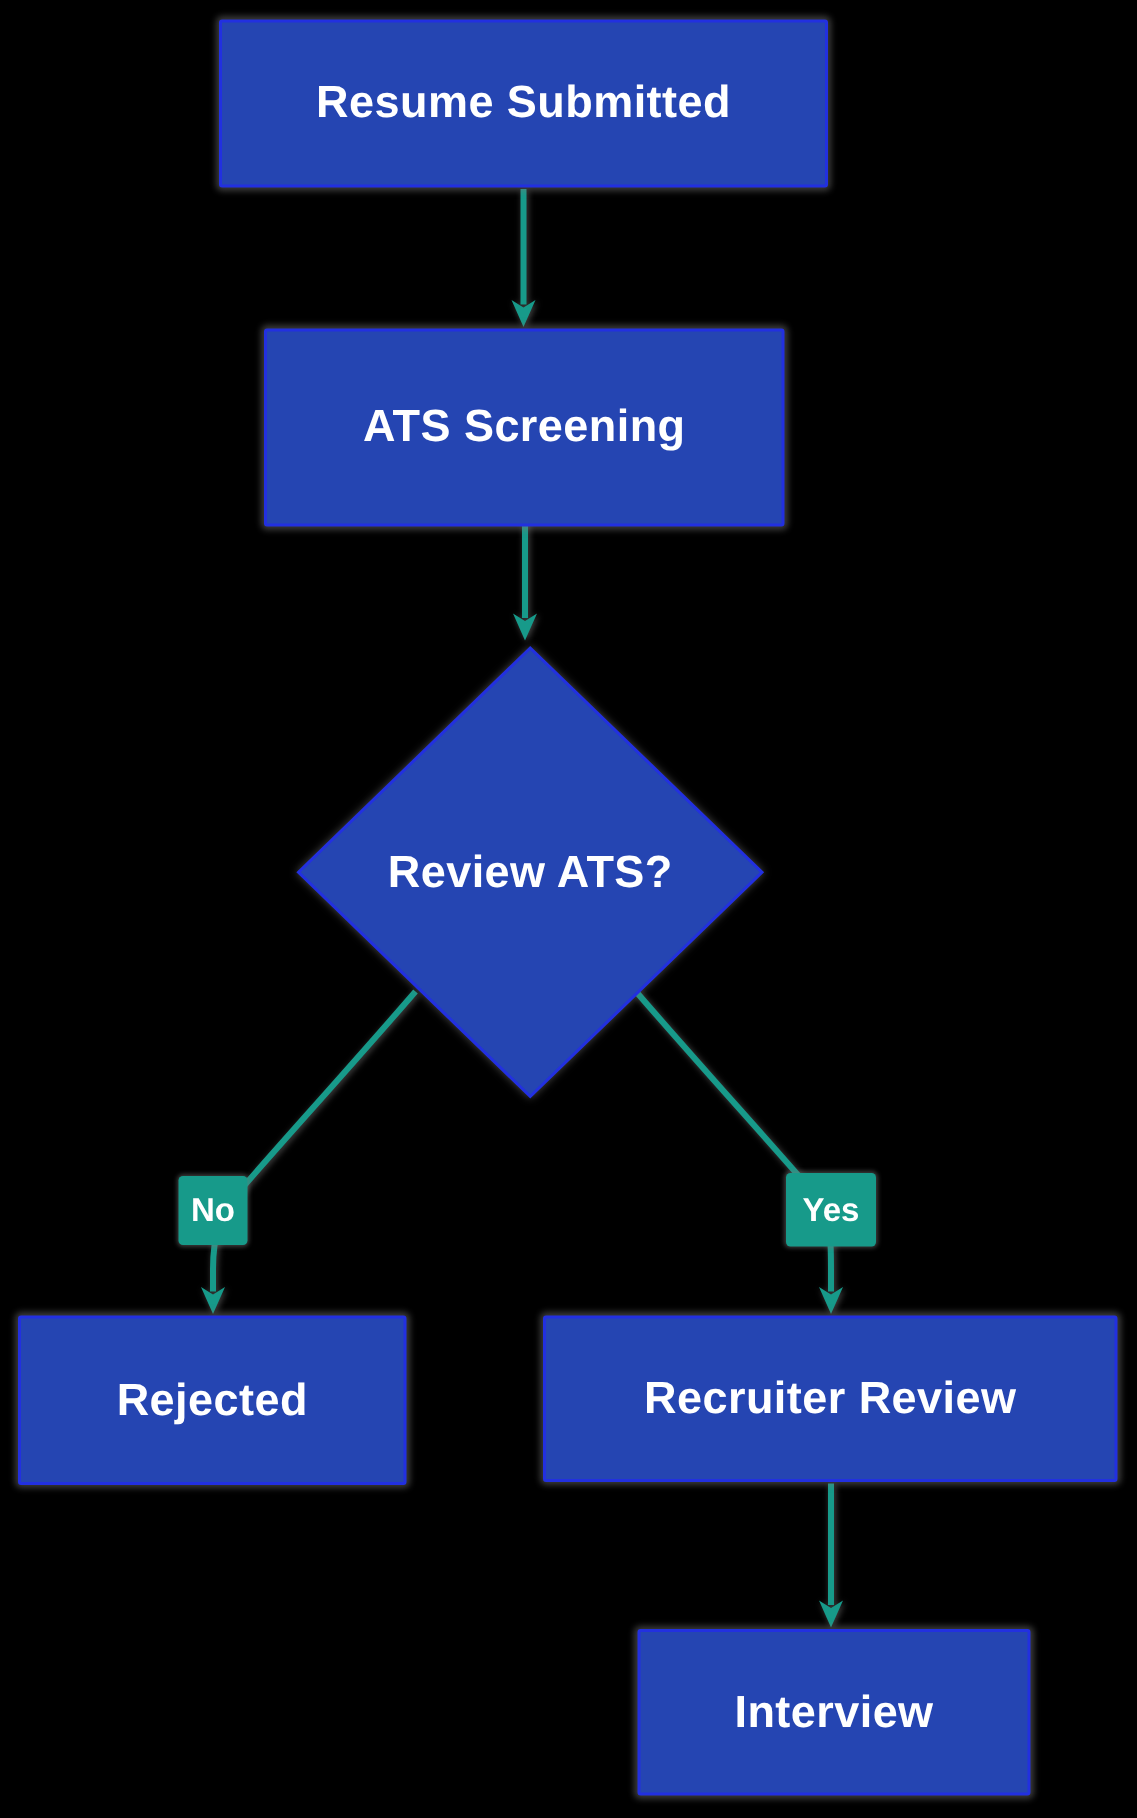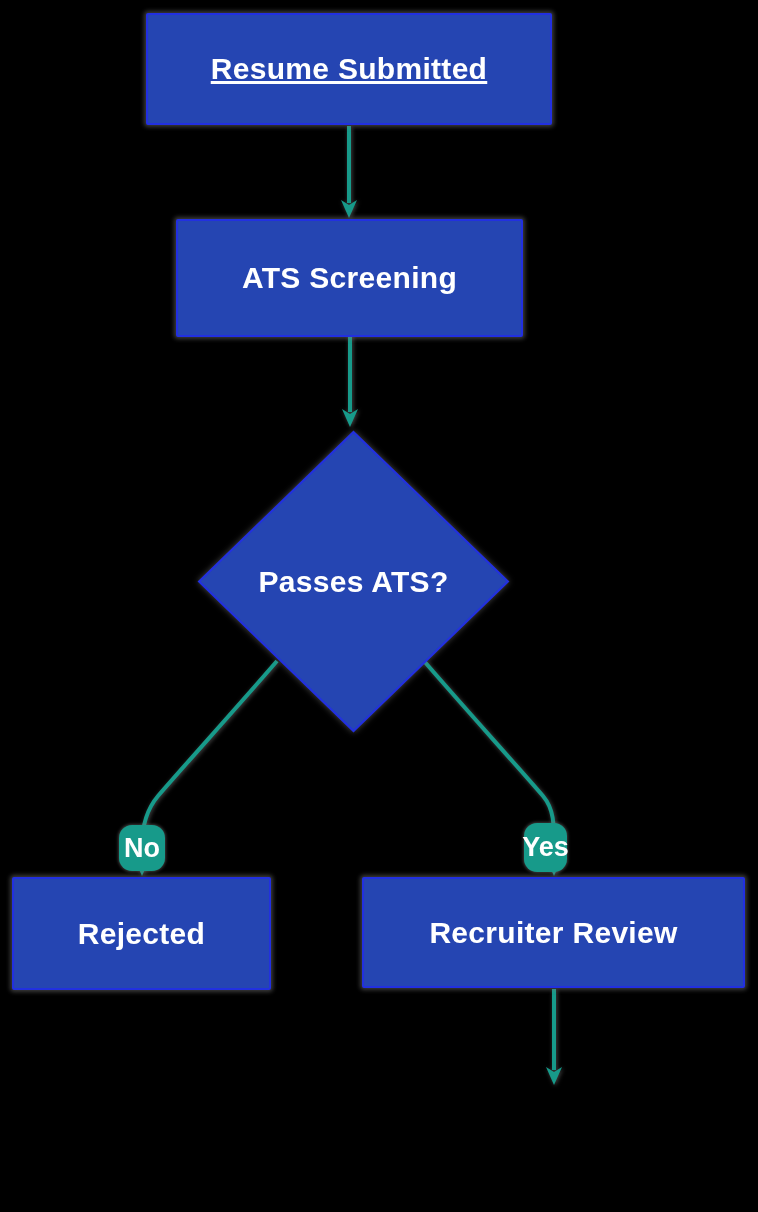--- a/index.html
+++ b/index.html
@@ -14,35 +14,35 @@
   svg.edges path.link{stroke:#179a8a;stroke-width:4;fill:none;}
   .node{
     position:absolute;display:flex;align-items:center;justify-content:center;
     color:#ffffff;font-size:30px;font-weight:700;letter-spacing:.3px;
     text-align:center;box-sizing:border-box;
   }
   .rect{
     background:#2545b2;border:2px solid #2230e0;border-radius:2px;
     box-shadow:0 0 4px 2px rgba(120,120,120,.5);
   }
-  #n-resume   {left:146px;top:13px;  width:406px;height:112px;text-decoration:underline;}
-  #n-ats      {left:176px;top:219px; width:347px;height:118px;}
+  #n-resume   {left:146px;top:13px;  width:406px;height:112px;}
+  #n-ats      {left:176px;top:219px; width:347px;height:132px;}
   #n-diamond  {left:197px;top:430px; width:313px;height:303px;}
   #n-diamond svg{position:absolute;inset:0;filter:drop-shadow(0 0 3px rgba(120,120,120,.6));}
   #n-diamond .dlabel{position:relative;z-index:1;}
   #n-rejected {left:12px; top:877px; width:259px;height:113px;justify-content:center;}
   #n-recruiter{left:362px;top:877px; width:383px;height:111px;align-items:center;}
   #n-interview{left:425px;top:1086px;width:262px;height:111px;}
   .edge-label{
     position:absolute;display:flex;align-items:center;justify-content:center;
-    background:#179a8a;color:#ffffff;font-size:27px;font-weight:700;
-    border-radius:13px;box-shadow:0 0 3px 1px rgba(120,120,120,.5);z-index:2;margin-top:41px;
+    background:#179a8a;color:#ffffff;font-size:22px;font-weight:700;
+    border-radius:3px;box-shadow:0 0 3px 1px rgba(120,120,120,.5);z-index:2;
   }
   #lbl-no {left:119px;top:784px;width:46px;height:46px;}
-  #lbl-yes{left:524px;top:782px;width:43px;height:49px;}
+  #lbl-yes{left:524px;top:782px;width:60px;height:49px;}
 </style>
 </head>
 <body>
 
 <div class="stage">
 
   <svg class="edges" width="758" height="1212" viewBox="0 0 758 1212" aria-hidden="true">
     <defs>
       <marker id="arrow" markerUnits="userSpaceOnUse" markerWidth="20" markerHeight="18" viewBox="0 0 20 18" refX="4" refY="9" orient="auto">
         <path d="M1,1 L19,9 L1,17 L6,9 Z" fill="#179a8a"></path>
@@ -60,29 +60,32 @@
   </div>
 
   <div class="node rect" id="n-ats">
     <span>ATS Screening</span>
   </div>
 
   <div class="node" id="n-diamond">
     <svg viewBox="0 0 313 303" width="313" height="303" aria-hidden="true">
       <polygon points="156.5,2 311,151.5 156.5,301 2,151.5" fill="#2545b2" stroke="#2230e0" stroke-width="2"></polygon>
     </svg>
-    <span class="dlabel">Passes ATS?</span>
+    <span class="dlabel">Review ATS?</span>
   </div>
 
   <div class="edge-label" id="lbl-no">No</div>
 
   <div class="edge-label" id="lbl-yes">Yes</div>
 
   <div class="node rect" id="n-rejected">
     <span>Rejected</span>
   </div>
 
   <div class="node rect" id="n-recruiter">
     <span>Recruiter Review</span>
   </div>
 
+  <div class="node rect" id="n-interview">
+    <span>Interview</span>
+  </div>
 
 </div>
 
 </body></html>

